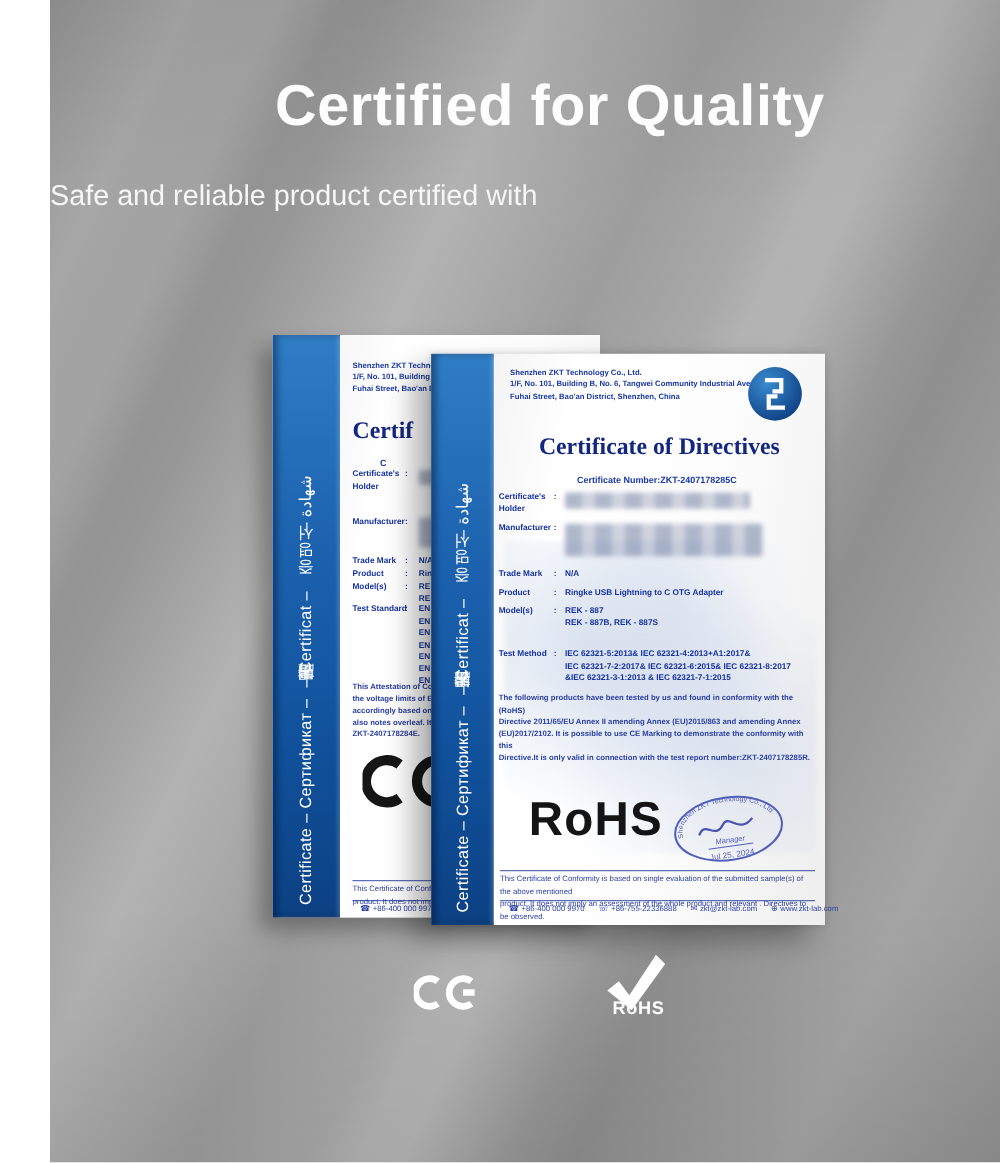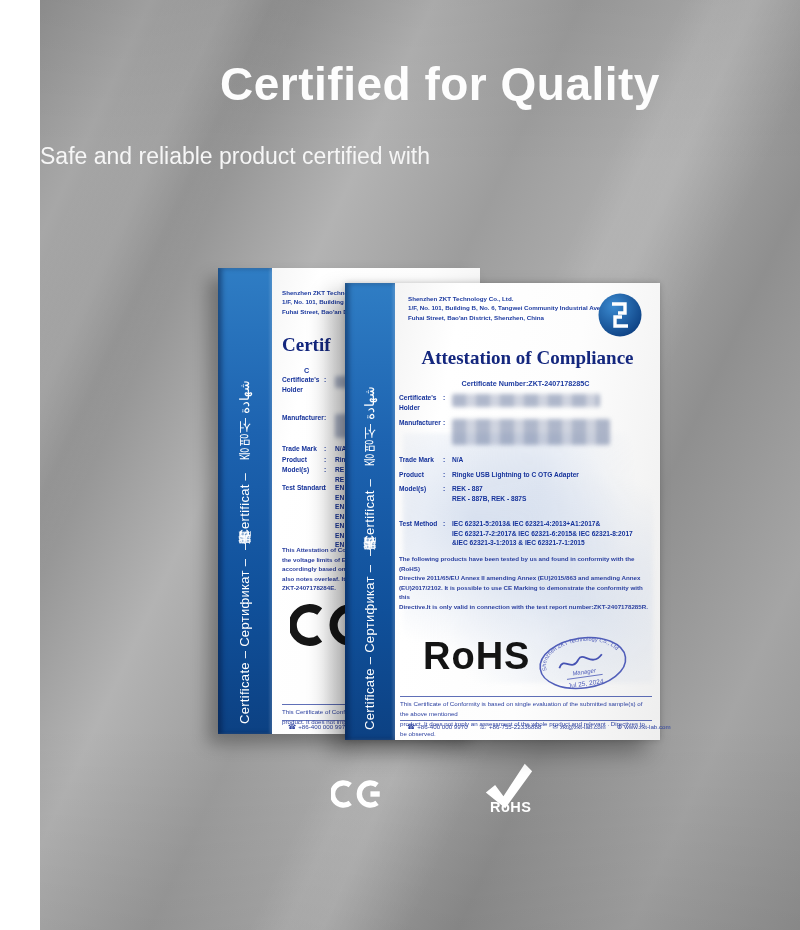--- a/index.html
+++ b/index.html
@@ -153,21 +153,21 @@
         <radialGradient id="lg" cx="35%" cy="30%" r="80%">
           <stop offset="0%" stop-color="#3a8ad0"></stop>
             <stop offset="100%" stop-color="#0b3d7f"></stop>
         </radialGradient>
       </defs>
       <circle cx="24" cy="24" r="21.5" fill="url(#lg)"></circle>
       <path d="M16 13 h13 v9 h-7" fill="none" stroke="#ffffff" stroke-width="3.4"></path>
       <path d="M32 35 h-13 v-9 h7" fill="none" stroke="#ffffff" stroke-width="3.4"></path>
     </svg>
 
-    <div class="doc-title" style="left:50px;right:0;top:64px;text-align:center">Attestation of Compliance</div>
+    <div class="doc-title" style="left:50px;right:0;top:64px;text-align:center">Certificate of Directives</div>
     <div class="cert-num" style="left:50px;right:4px;top:96px;text-align:center">Certificate Number:ZKT-2407178285C</div>
 
     <div class="row" style="left:54px;top:110px;width:255px">
       <span class="lbl">Certificate's
 Holder</span>
       <span class="sep" style="left:44px">:</span>
       <span class="redact" style="left:53px;top:1px;width:148px;height:13px"></span>
     </div>
     <div class="row" style="left:54px;top:135px;width:255px">
       <span class="lbl">Manufacturer</span>

